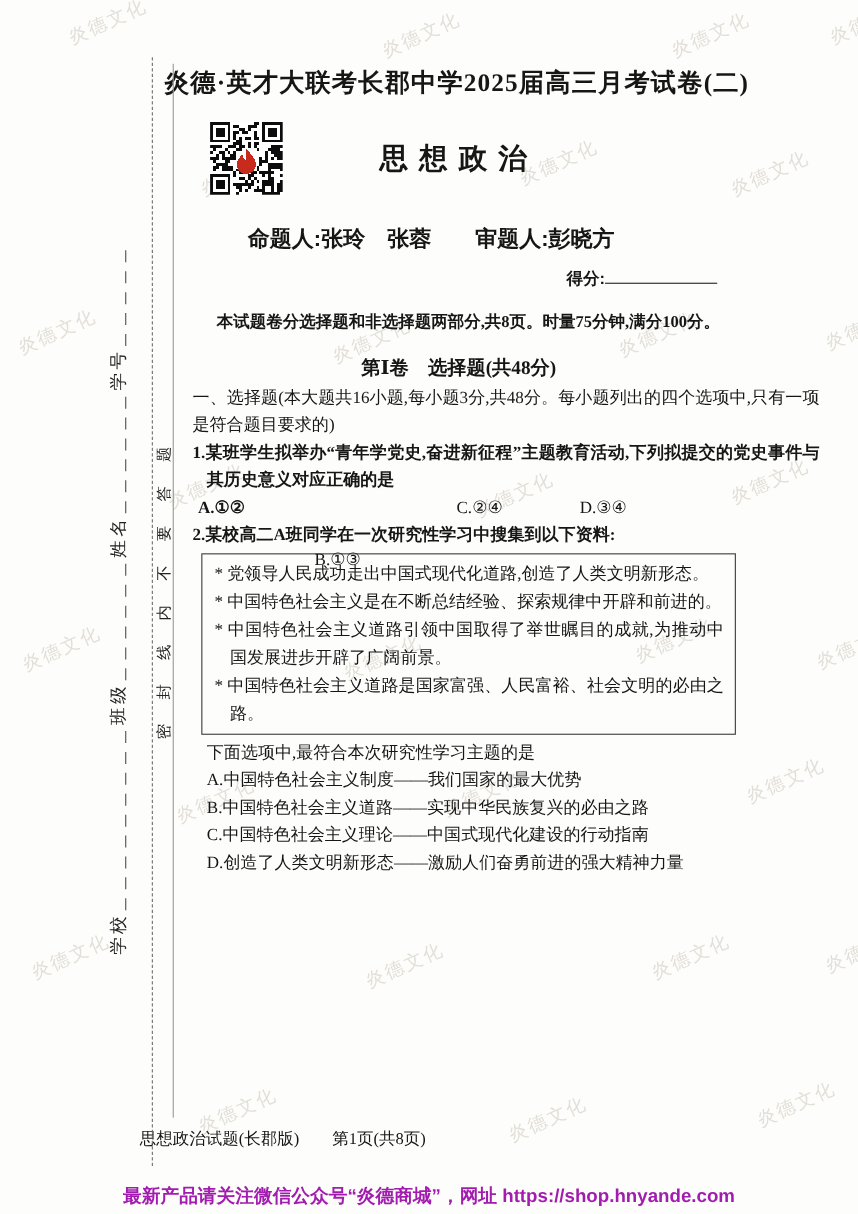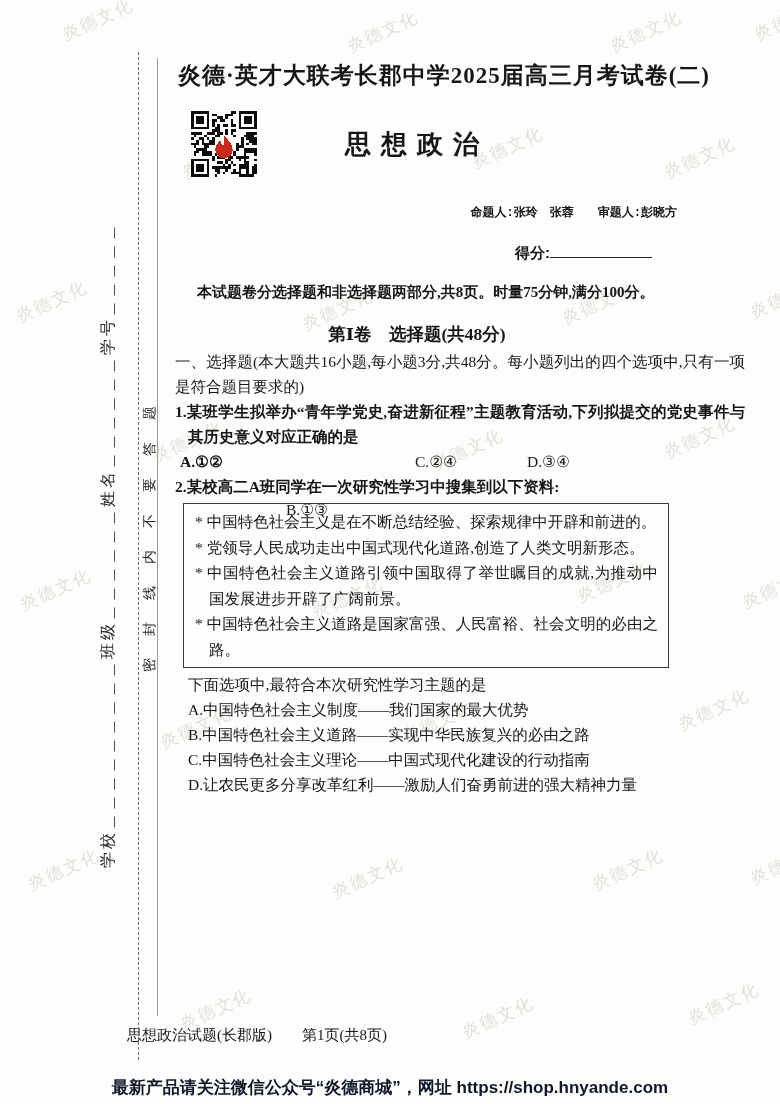--- a/index.html
+++ b/index.html
@@ -39,34 +39,34 @@
     color:#222;z-index:2;
   }
   .seal-warning{
     position:absolute;left:141px;top:672px;width:320px;height:20px;
     transform:rotate(-90deg);transform-origin:0 0;
     font-size:14px;letter-spacing:22px;white-space:nowrap;
     color:#222;z-index:2;
   }
   
   .hdr-title{
-    position:absolute;left:159px;top:60px;width:570px;
+    position:absolute;left:130px;top:60px;width:570px;
     text-align:center;font-size:23px;font-weight:bold;
     letter-spacing:1px;z-index:1;white-space:nowrap;
   }
   .qr{position:absolute;left:191px;top:111px;z-index:1;}
   .hdr-subject{
     position:absolute;left:132px;top:127px;width:570px;
     text-align:center;font-size:26px;font-weight:bold;letter-spacing:10px;
     font-family:"Liberation Sans","DejaVu Sans",sans-serif;z-index:1;
   }
   .hdr-authors{
     position:absolute;left:107px;top:204px;width:570px;
-    text-align:right;font-size:12px;font-weight:bold;
-    font-family:Liberation Mono, monospace;z-index:1;
+    text-align:center;font-size:20px;font-weight:bold;
+    font-family:Liberation Sans, sans-serif;z-index:1;
   }
   .score{
     position:absolute;left:515px;top:244px;font-size:15px;font-weight:bold;
     font-family:"Liberation Sans","DejaVu Sans",sans-serif;z-index:1;
   }
   .score-line{
     display:inline-block;width:102px;height:13px;
     border-bottom:1.5px solid #222;
   }
   .exam-note{
@@ -97,21 +97,21 @@
   .res-box p{padding-left:14px;text-indent:-14px;margin:0;}
   
   .footer-line{
     position:absolute;left:127px;top:1026px;width:570px;
     font-size:15px;z-index:1;
   }
   .promo{
     position:absolute;left:0;top:1076px;width:780px;
     text-align:center;font-size:17px;font-weight:bold;
     font-family:"Liberation Sans","DejaVu Sans",sans-serif;
-    color:#0f172a;z-index:1;
+    color:#a21caf;z-index:1;
   }
 </style>
 </head>
 <body>
 
 <div class="page">
 
   <div id="wm-layer">
       <div class="wm" style="left: 60px; top: 8px;">炎德文化</div>
       <div class="wm" style="left: 345px; top: 20px;">炎德文化</div>
@@ -374,29 +374,29 @@
     <p class="hang"><span>1.</span><span>某班学生拟举办“青年学党史,奋进新征程”主题教育活动,下列拟提交的党史事件与其历史意义对应正确的是</span></p>
     <p class="opt-row">
       <span class="opt-a">A.①②</span>
       <span class="opt-b">B.①③</span>
       <span class="opt-c">C.②④</span>
       <span class="opt-d">D.③④</span>
     </p>
 
     <p class="hang"><span>2.</span><span>某校高二A班同学在一次研究性学习中搜集到以下资料:</span></p>
     <div class="res-box">
+      <p>* 党领导人民成功走出中国式现代化道路,创造了人类文明新形态。</p>
       <p>* 中国特色社会主义是在不断总结经验、探索规律中开辟和前进的。</p>
-      <p>* 党领导人民成功走出中国式现代化道路,创造了人类文明新形态。</p>
       <p>* 中国特色社会主义道路引领中国取得了举世瞩目的成就,为推动中国发展进步开辟了广阔前景。</p>
       <p>* 中国特色社会主义道路是国家富强、人民富裕、社会文明的必由之路。</p>
     </div>
     <p class="ind">下面选项中,最符合本次研究性学习主题的是</p>
     <p class="ind">A.中国特色社会主义制度——我们国家的最大优势</p>
     <p class="ind">B.中国特色社会主义道路——实现中华民族复兴的必由之路</p>
     <p class="ind">C.中国特色社会主义理论——中国式现代化建设的行动指南</p>
-    <p class="ind">D.让农民更多分享改革红利——激励人们奋勇前进的强大精神力量</p>
+    <p class="ind">D.创造了人类文明新形态——激励人们奋勇前进的强大精神力量</p>
 
   </div>
 
   <div class="footer-line">思想政治试题(长郡版)　　第1页(共8页)</div>
   <div class="promo">最新产品请关注微信公众号“炎德商城”，网址 https://shop.hnyande.com</div>
 
 </div>
 
 </body></html>

